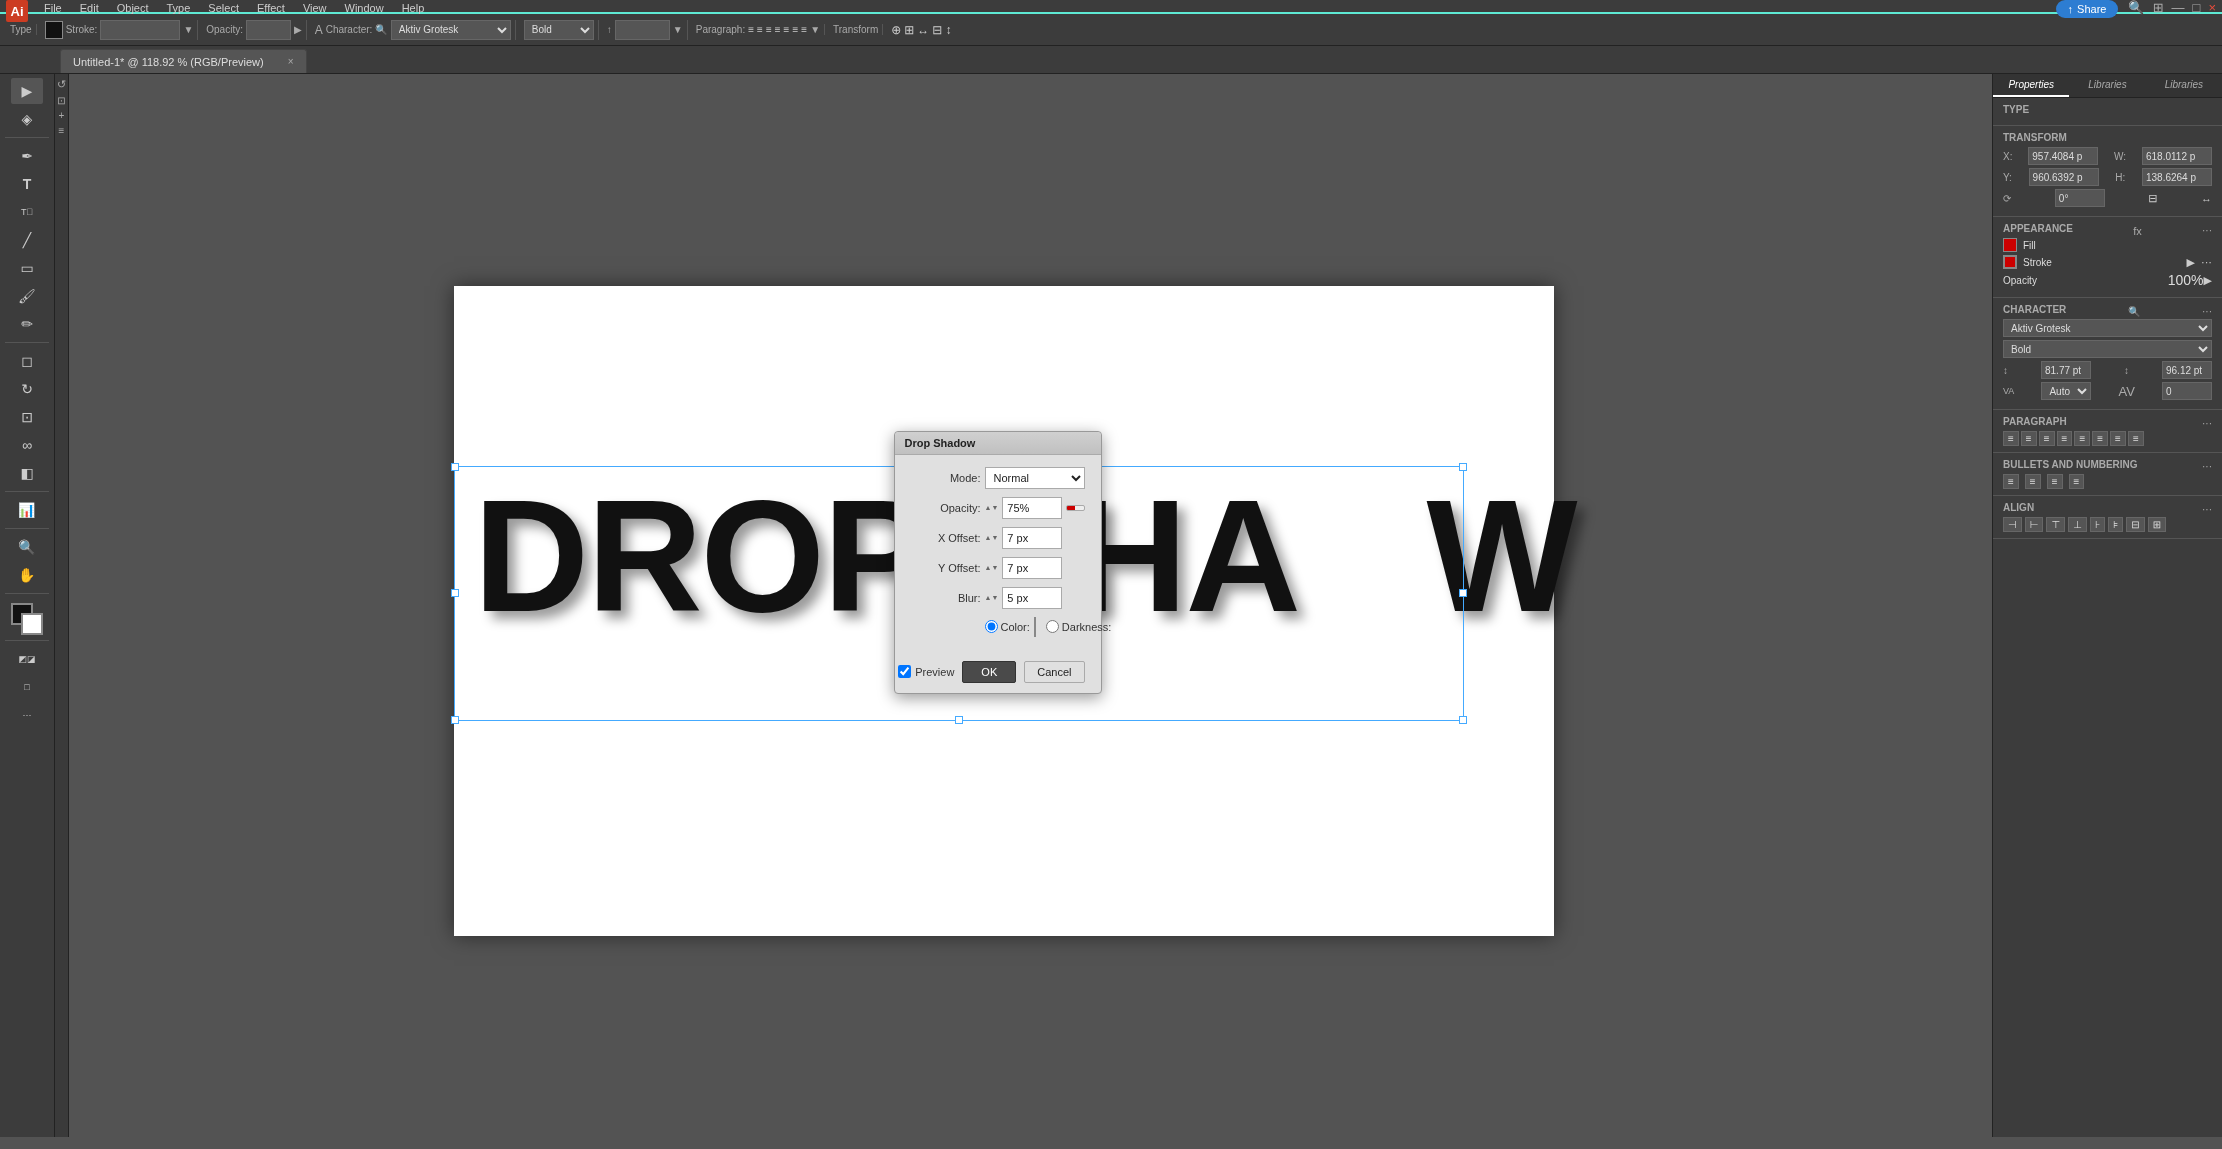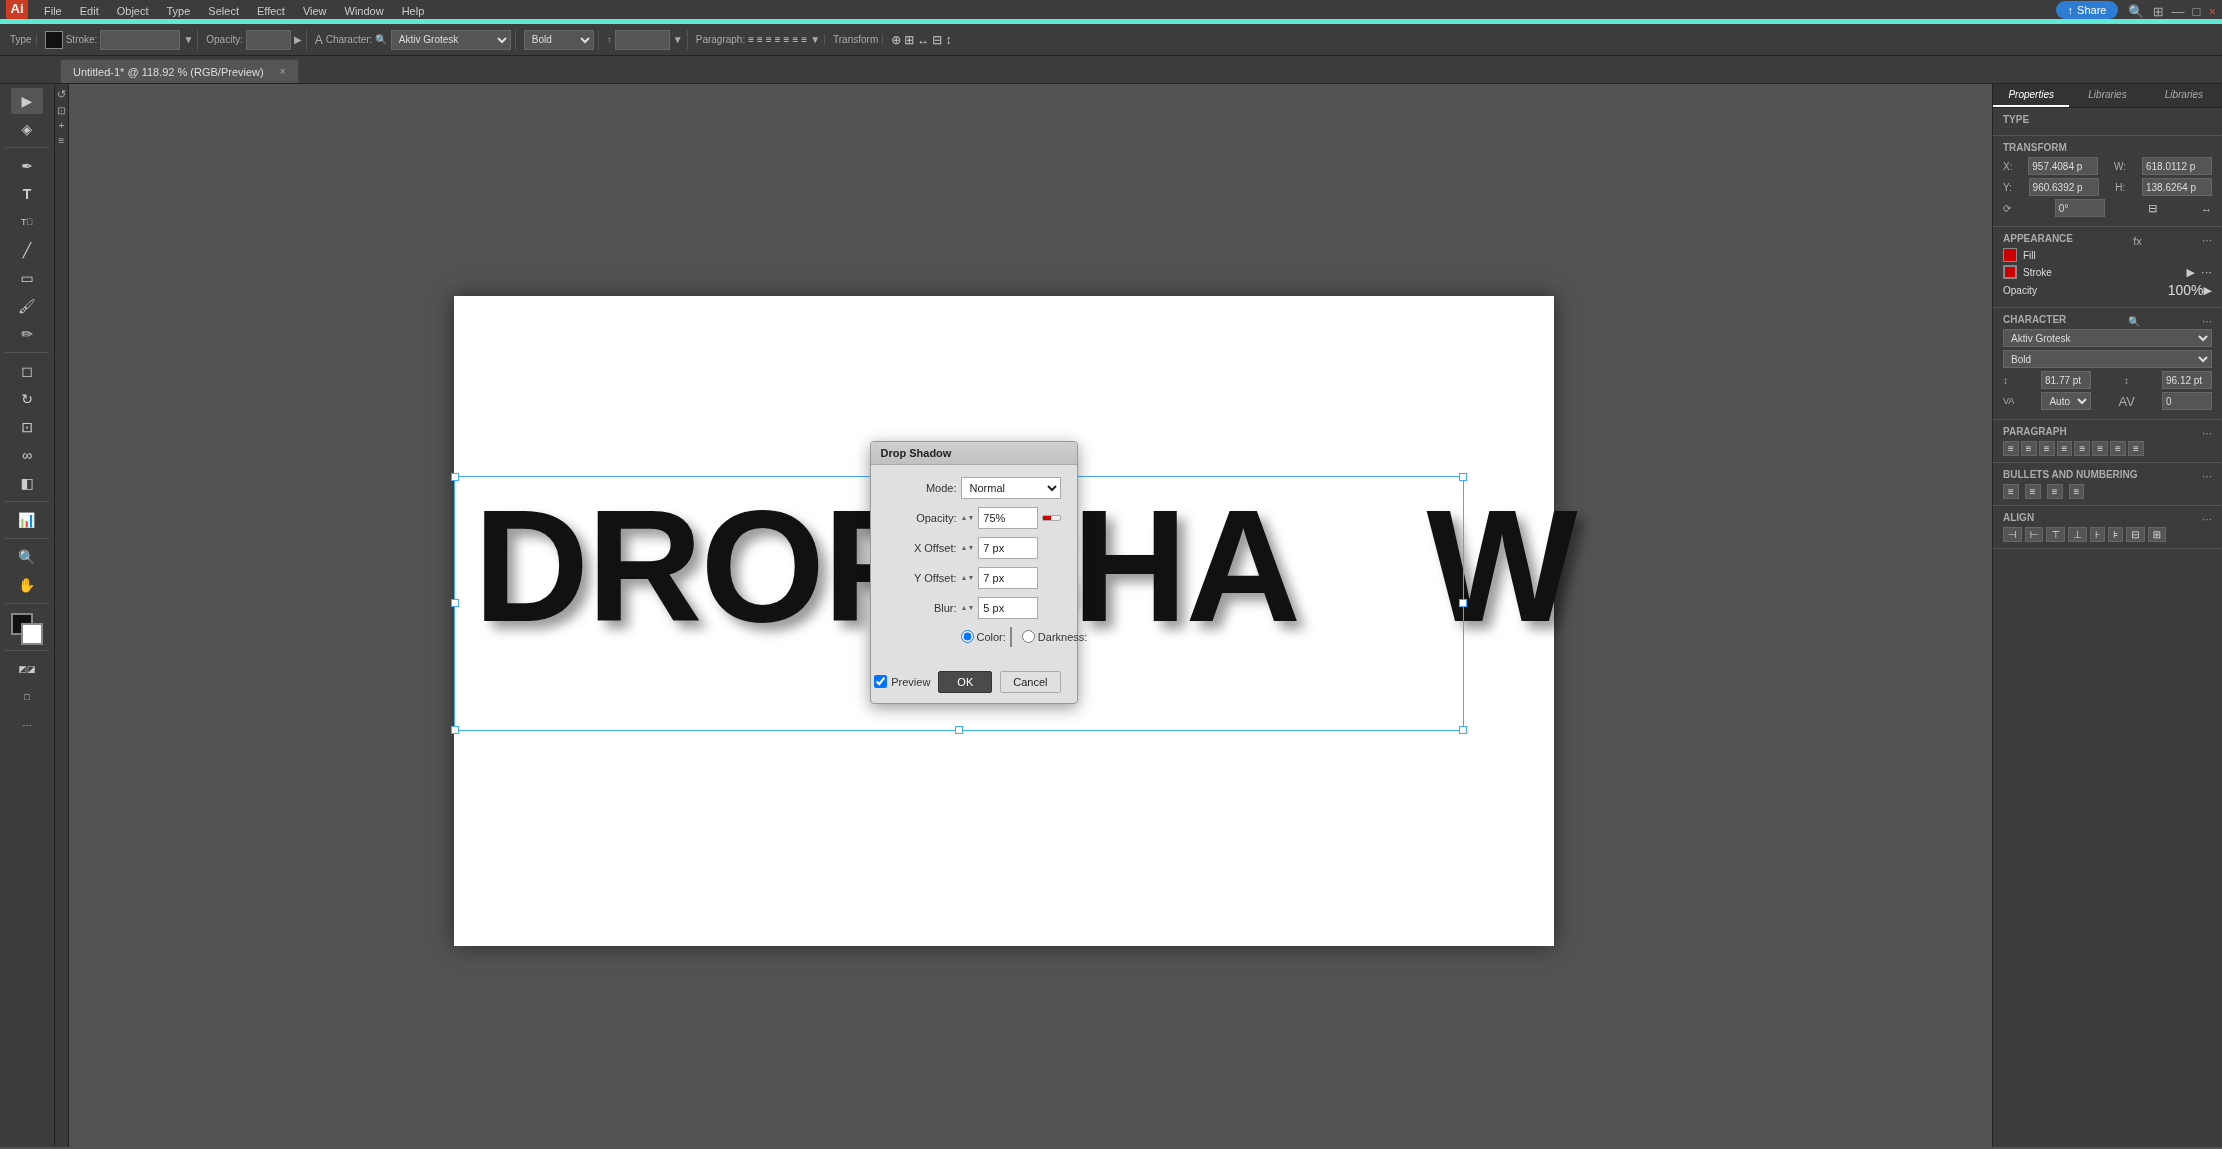--- a/index.html
+++ b/index.html
@@ -1,21 +1,21 @@
 <!DOCTYPE html>
 <html><head>
   <meta charset="utf-8">
   <style>
     * { margin: 0; padding: 0; box-sizing: border-box; }
     body { width: 2222px; height: 1149px; background: #535353; font-family: 'Arial', sans-serif; font-size: 11px; color: #fff; overflow: hidden; }
 
     
     #menu-bar {
-      width: 100%; height: 24px; background: #3c3c3c; display: flex; align-items: flex-end;
-      border-bottom: 5px solid #5eead4; padding: 0 6px; gap: 2px;
+      width: 100%; height: 14px; background: #3c3c3c; display: flex; align-items: flex-start;
+      border-bottom: 2px solid #5eead4; padding: 0 6px; gap: 2px;
     }
     .menu-item { padding: 2px 8px; cursor: pointer; font-size: 11px; color: #ccc; }
     .menu-logo { width: 22px; height: 22px; margin-right: 6px; background: #cc3c22; display: flex; align-items: center; justify-content: center; font-weight: bold; font-size: 13px; color: #fff; border-radius: 2px; }
     .menu-share-btn { margin-left: auto; background: #2d7dd2; color: #fff; border: none; padding: 3px 12px; border-radius: 12px; font-size: 11px; cursor: pointer; display: flex; align-items: center; gap: 4px; }
     .top-right-icons { display: flex; align-items: center; gap: 8px; margin-left: 8px; color: #aaa; font-size: 13px; }
 
     
     #toolbar {
       width: 100%; height: 32px; background: #3c3c3c; display: flex; align-items: center;
       border-bottom: 1px solid #222; padding: 0 6px; gap: 4px; font-size: 10px;
@@ -25,21 +25,21 @@
     .toolbar-label { color: #aaa; font-size: 10px; }
     .toolbar-select { background: #555; border: 1px solid #666; color: #ddd; font-size: 10px; padding: 1px 3px; height: 20px; }
     .toolbar-input { background: #555; border: 1px solid #666; color: #ddd; font-size: 10px; padding: 1px 3px; height: 20px; width: 40px; }
     .toolbar-color-box { width: 18px; height: 18px; background: #111; border: 1px solid #888; }
 
     
     #tab-bar {
       width: 100%; height: 28px; background: #3c3c3c; display: flex; align-items: flex-end;
       border-bottom: 1px solid #222; padding-left: 60px;
     }
-    .tab { height: 24px; background: #555; padding: 0 12px; display: flex; align-items: center; gap: 16px; font-size: 11px; color: #ddd; border-top-left-radius: 3px; border-top-right-radius: 3px; cursor: pointer; border: 1px solid #444; border-bottom: none; }
+    .tab { height: 24px; background: #555; padding: 0 12px; display: flex; align-items: center; gap: 24px; font-size: 11px; color: #ddd; border-top-left-radius: 3px; border-top-right-radius: 3px; cursor: pointer; border: 1px solid #444; border-bottom: none; }
     .tab-close { font-size: 10px; color: #aaa; cursor: pointer; }
 
     
     #main-layout {
       display: flex; height: calc(1149px - 26px - 32px - 28px);
     }
 
     
     #left-toolbar {
       width: 55px; background: #3c3c3c; border-right: 1px solid #222;
@@ -114,21 +114,21 @@
     .appearance-item { display: flex; align-items: center; gap: 6px; margin-bottom: 3px; }
     .char-font-row { display: flex; align-items: center; gap: 4px; margin-bottom: 3px; }
     .char-font-select { background: #555; border: 1px solid #666; color: #ddd; font-size: 10px; padding: 1px 3px; height: 18px; flex: 1; }
     .para-align-row { display: flex; gap: 2px; }
     .para-align-btn { background: #555; border: 1px solid #666; color: #ddd; cursor: pointer; font-size: 10px; padding: 1px 4px; }
     .quick-action-btn { background: #555; border: 1px solid #666; color: #ddd; font-size: 10px; padding: 3px 8px; cursor: pointer; flex: 1; }
 
     
     #drop-shadow-dialog {
       position: absolute;
-      top: 185px; left: 456px;
+      top: 185px; left: 480px;
       width: 208px; background: #e0e0e0; border: 1px solid #999;
       border-radius: 4px; box-shadow: 0 4px 16px rgba(0,0,0,0.4);
       z-index: 100;
     }
     #dialog-title-bar {
       background: linear-gradient(to bottom, #d0d0d0, #c0c0c0);
       padding: 5px 10px; font-size: 11px; font-weight: bold; color: #222;
       border-bottom: 1px solid #aaa; border-radius: 4px 4px 0 0;
       display: flex; align-items: center;
     }

